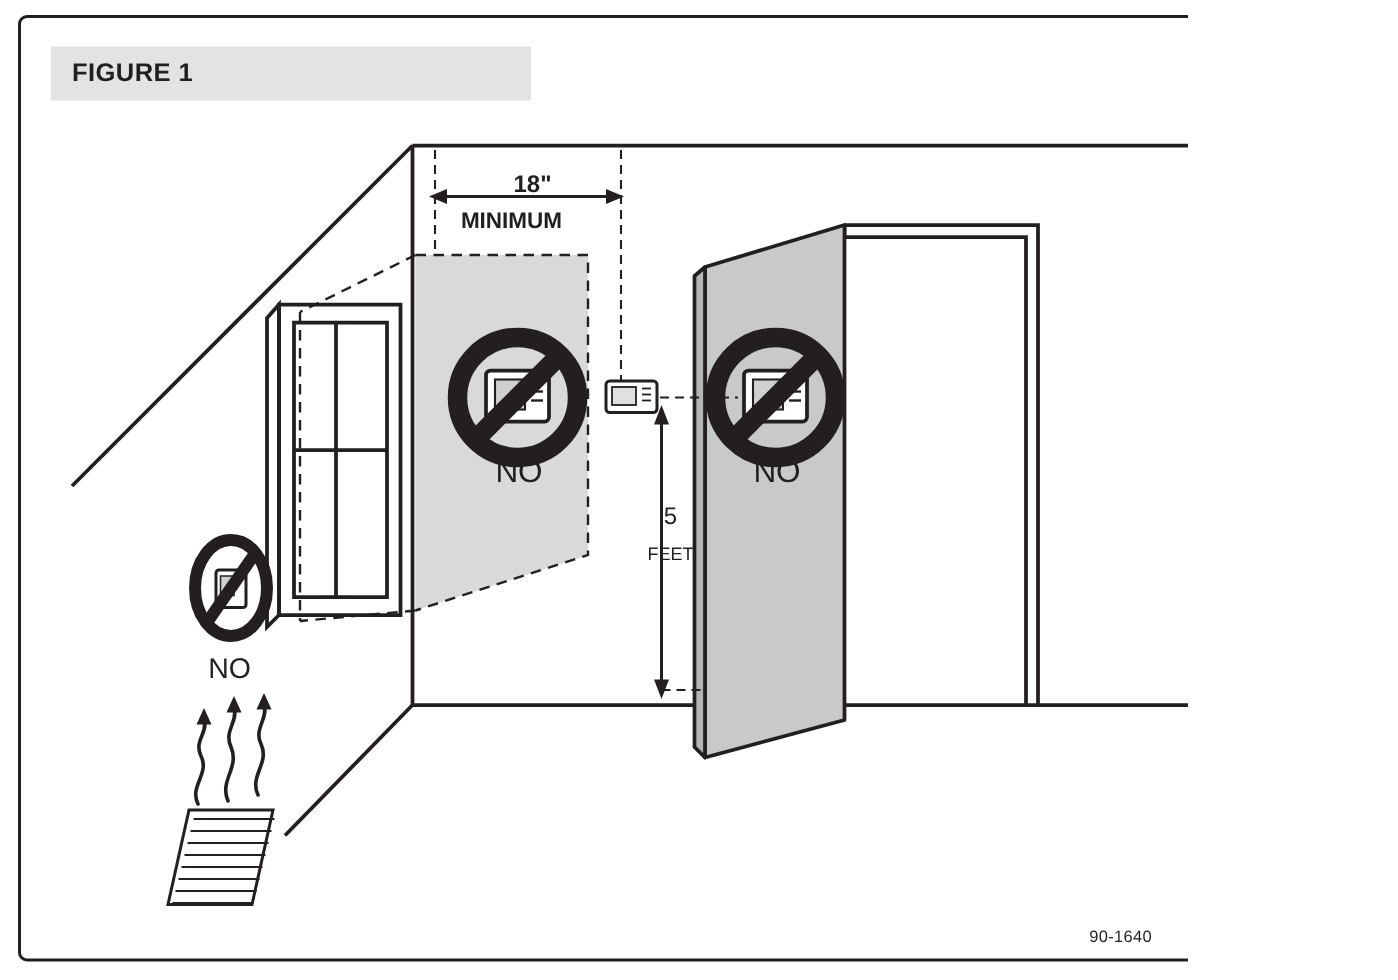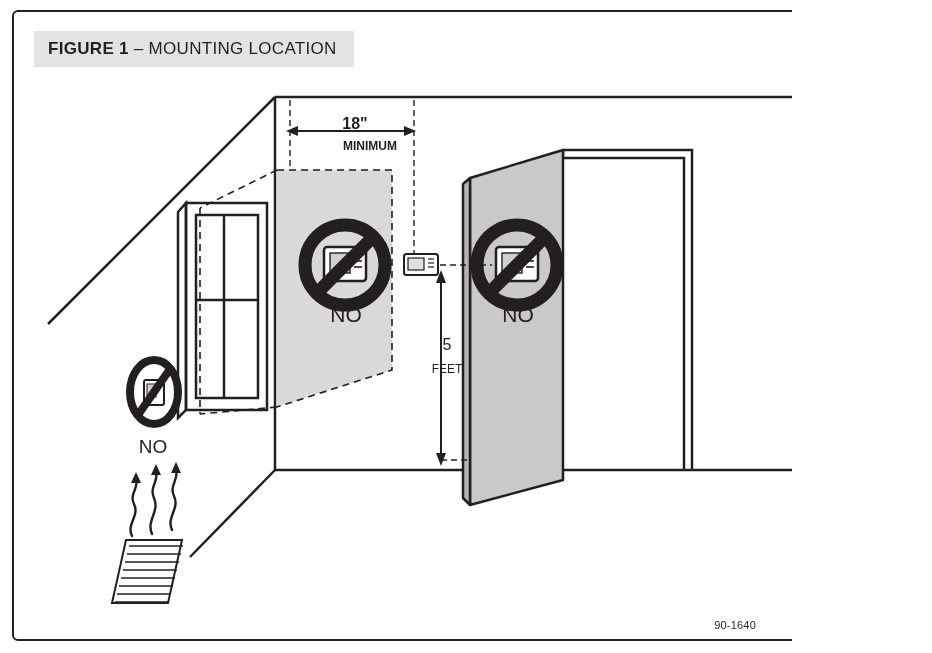--- a/index.html
+++ b/index.html
@@ -49,52 +49,51 @@
   }
   .figure-area {
     position: absolute;
     left: 0;
     top: 0;
     width: 932px;
     height: 653px;
   }
   .doc-code {
     position: absolute;
-    right: 36px;
+    right: 24px;
     bottom: 22px;
     font-size: 11px;
     color: #231f20;
     letter-spacing: 0.2px;
     text-align: right;
   }
   .lbl {
     position: absolute;
     color: #231f20;
     font-weight: normal;
     text-align: center;
     line-height: 1.12;
   }
   .lbl-18 { left: 300px; top: 115px; width: 110px; font-size: 16px; font-weight: bold; }
-  .lbl-min { left: 308px; top: 140px; width: 124px; font-size: 12px; font-weight: bold; }
+  .lbl-min { left: 279px; top: 140px; width: 124px; font-size: 15px; font-weight: bold; }
   .lbl-5 { left: 421px; top: 336px; width: 52px; font-size: 16px; }
   .lbl-feet { left: 413px; top: 363px; width: 68px; font-size: 12px; }
   .lbl-no-window { left: 121px; top: 436px; width: 64px; font-size: 19px; }
   .lbl-no-wall { left: 312px; top: 303px; width: 68px; font-size: 21px; }
   .lbl-no-door { left: 484px; top: 303px; width: 68px; font-size: 21px; }
 </style>
 </head>
 <body>
 
 <div id="page">
 
   <div class="outer-frame"></div>
 
   <div class="title-bar">
     <span class="title-bold">FIGURE 1</span>
-    <span class="title-rest">– MOUNTING LOCATION</span>
   </div>
 
   <svg class="figure-area" viewBox="0 0 932 653" xmlns="http://www.w3.org/2000/svg">
 
     <g>
 
       <line x1="275" y1="97" x2="48" y2="324" stroke="#231f20" stroke-width="2.5" fill="none"></line>
 
       <line x1="275" y1="97" x2="275" y2="470" stroke="#231f20" stroke-width="2.5" fill="none"></line>
 

